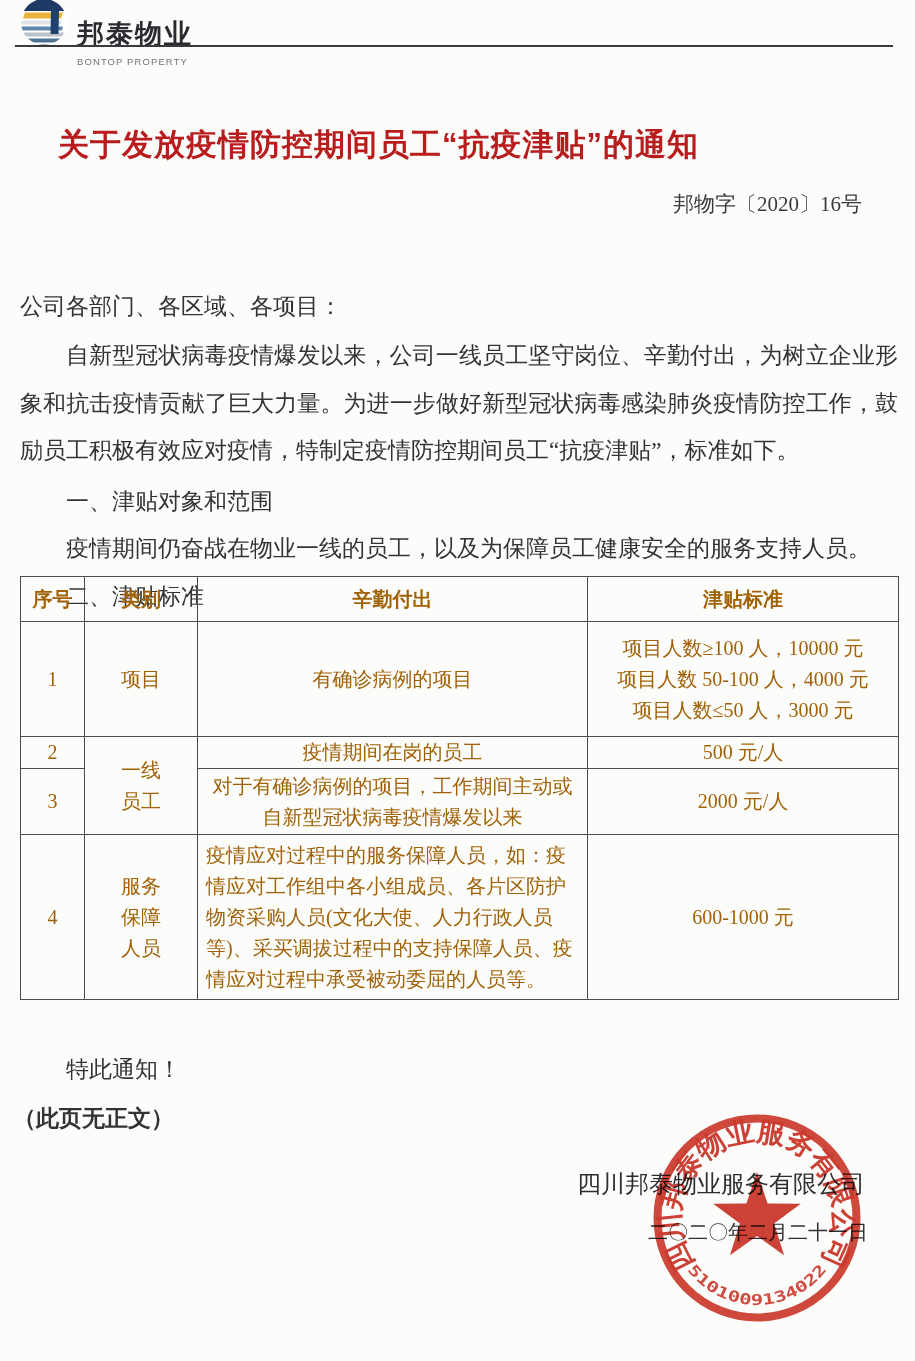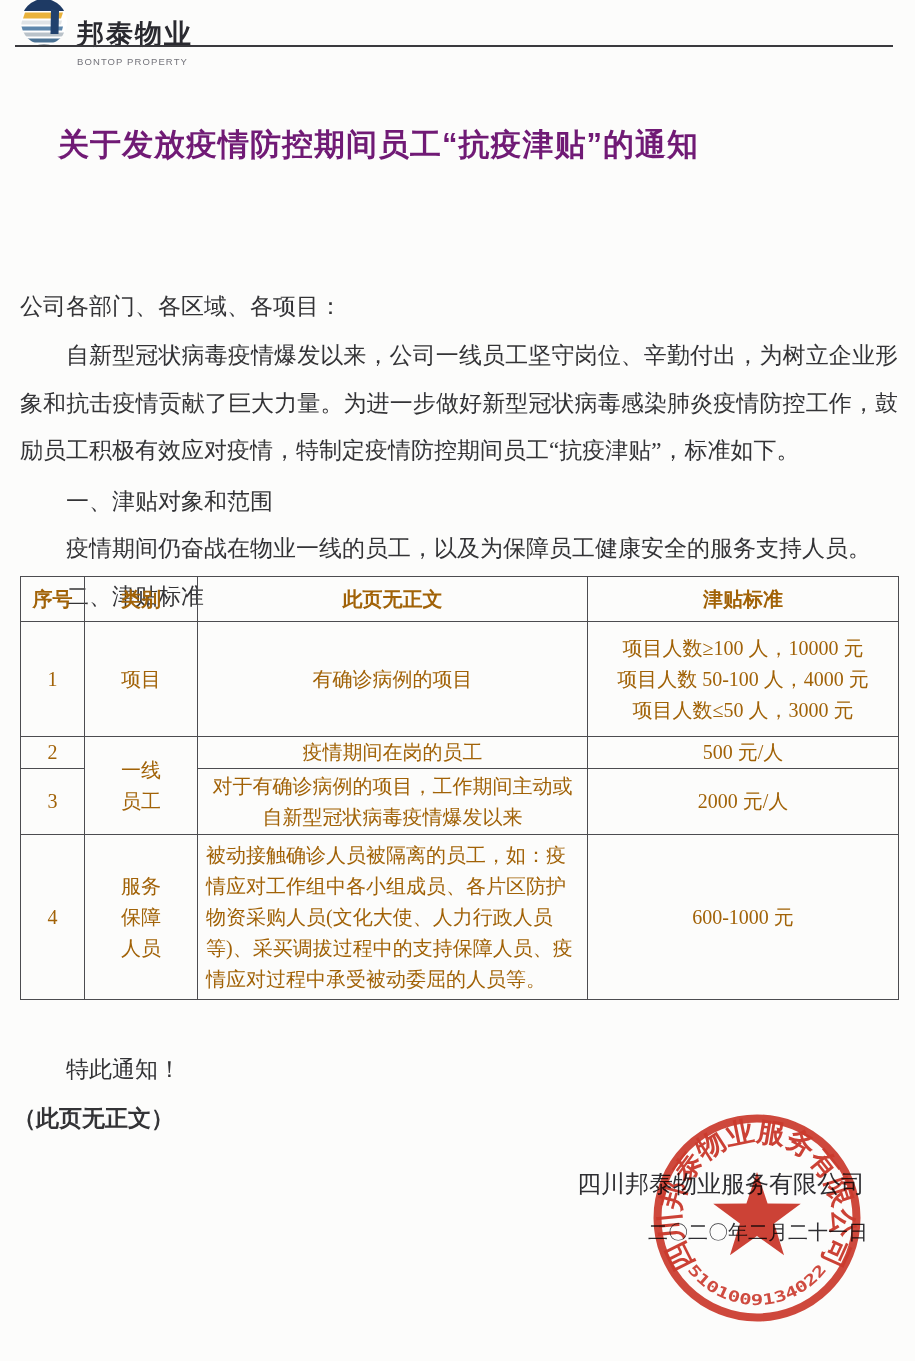--- a/index.html
+++ b/index.html
@@ -17,21 +17,21 @@
   .logo-row{position:absolute;top:0;left:20;left:20px;display:flex;align-items:flex-start;}
   .logo-icon{width:48px;height:48px;display:block;margin-top:-1px;}
   .logo-text{margin-left:9px;padding-top:20px;font-family:"Liberation Sans","DejaVu Sans",sans-serif;}
   .logo-cn{font-size:27px;font-weight:bold;letter-spacing:2px;color:#2a2a30;line-height:28px;}
   .logo-en{font-size:9.5px;letter-spacing:1.1px;color:#73737a;margin-top:8px;}
   .header-rule{position:absolute;top:45px;left:15px;width:878px;height:2.4px;background:#3a3a3e;}
   
   .doc-title{
     position:absolute;top:124px;left:0;width:757px;text-align:center;
     font-family:"Liberation Sans","DejaVu Sans",sans-serif;
-    font-weight:bold;font-size:31px;color:#701a75;letter-spacing:1px;
+    font-weight:bold;font-size:31px;color:#b91c1c;letter-spacing:1px;
   }
   .doc-number{position:absolute;top:190px;right:53px;font-size:21px;color:#3a3a3e;}
   
   .bodyline{position:absolute;left:20px;width:878px;font-size:23px;line-height:47.5px;color:#333336;}
   .salutation{top:283px;}
   .para1{top:332px;text-indent:46px;text-align:justify;}
   .h1{top:478px;padding-left:46px;}
   .s1body{top:525px;padding-left:46px;}
   .h2{top:573px;padding-left:46px;}
   .closing{top:1046px;padding-left:46px;}
@@ -93,39 +93,40 @@
       </g>
     </svg>
     <div class="logo-text">
       <div class="logo-cn">邦泰物业</div>
       <div class="logo-en">BONTOP PROPERTY</div>
     </div>
   </div>
   <div class="header-rule"></div>
 
   <div class="doc-title">关于发放疫情防控期间员工“抗疫津贴”的通知</div>
+  <div class="doc-number">邦物字〔2020〕16号</div>
 
   <div class="bodyline salutation">公司各部门、各区域、各项目：</div>
   <div class="bodyline para1">自新型冠状病毒疫情爆发以来，公司一线员工坚守岗位、辛勤付出，为树立企业形象和抗击疫情贡献了巨大力量。为进一步做好新型冠状病毒感染肺炎疫情防控工作，鼓励员工积极有效应对疫情，特制定疫情防控期间员工“抗疫津贴”，标准如下。</div>
   <div class="bodyline h1">一、津贴对象和范围</div>
   <div class="bodyline s1body">疫情期间仍奋战在物业一线的员工，以及为保障员工健康安全的服务支持人员。</div>
   <div class="bodyline h2">二、津贴标准</div>
 
   <table class="subsidy-table">
     <colgroup>
         <col class="c1">
         <col class="c2">
         <col class="c3">
         <col class="c4">
       </colgroup>
     <tbody>
         <tr class="hrow">
       <th>序号</th>
       <th>类别</th>
-      <th>此页无正文</th>
+      <th>辛勤付出</th>
       <th>津贴标准</th>
     </tr>
     <tr class="r1">
       <td>1</td>
       <td>项目</td>
       <td>有确诊病例的项目</td>
       <td>
         <span class="cell-line">项目人数≥100 人，10000 元</span>
         <span class="cell-line">项目人数 50-100 人，4000 元</span>
         <span class="cell-line">项目人数≤50 人，3000 元</span>
@@ -149,21 +150,21 @@
       <td>2000 元/人</td>
     </tr>
     <tr class="r4">
       <td>4</td>
       <td>
         <span class="cell-line">服务</span>
         <span class="cell-line">保障</span>
         <span class="cell-line">人员</span>
       </td>
       <td class="desc-left">
-        <div class="cell-line">被动接触确诊人员被隔离的员工，如：疫</div>
+        <div class="cell-line">疫情应对过程中的服务保障人员，如：疫</div>
         <div class="cell-line">情应对工作组中各小组成员、各片区防护</div>
         <div class="cell-line">物资采购人员(文化大使、人力行政人员</div>
         <div class="cell-line">等)、采买调拔过程中的支持保障人员、疫</div>
         <div class="cell-line">情应对过程中承受被动委屈的人员等。</div>
       </td>
       <td>600-1000 元</td>
     </tr>
   </tbody>
     </table>
 

